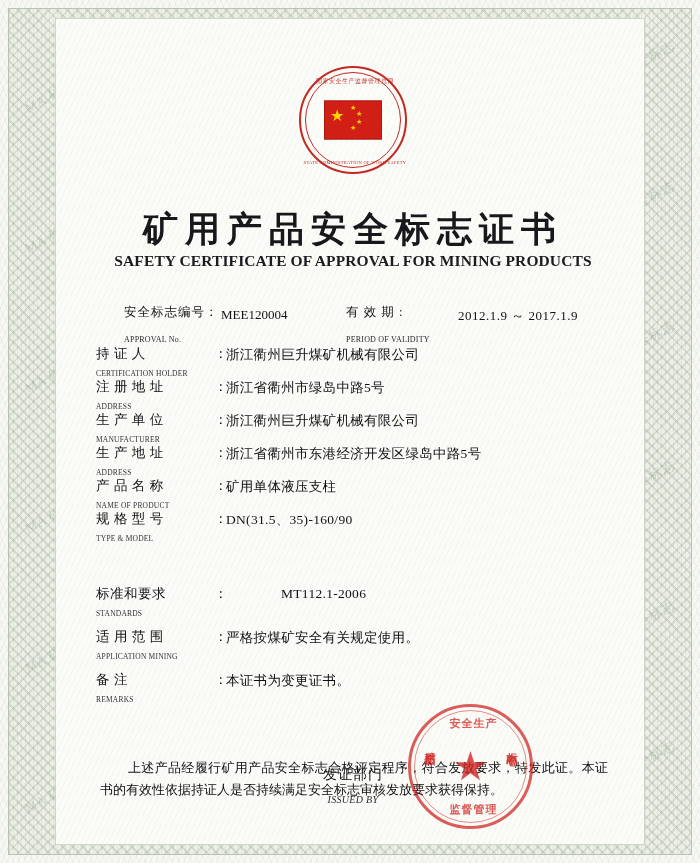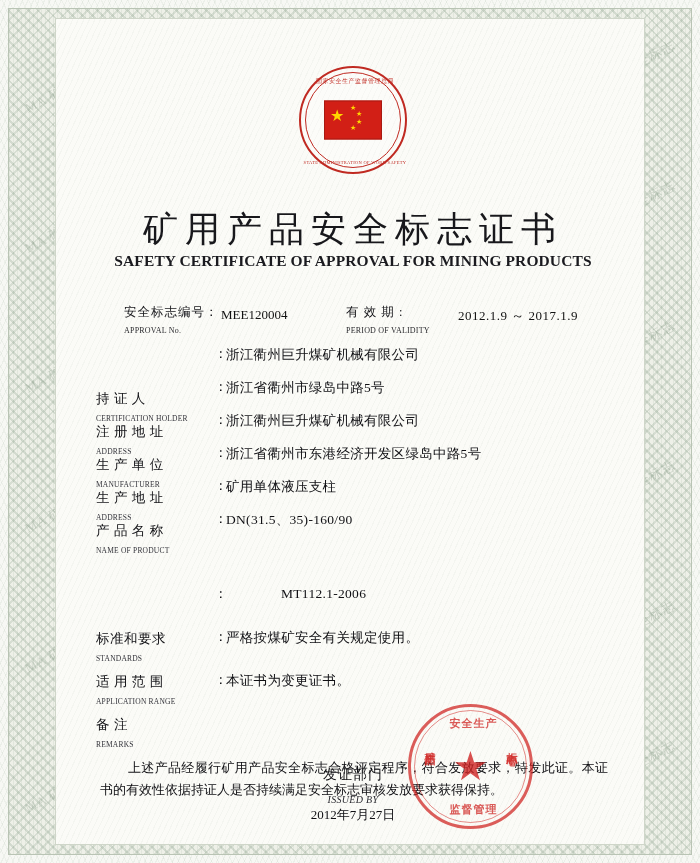--- a/index.html
+++ b/index.html
@@ -142,21 +142,21 @@
   
   .title-cn {
     position: absolute;
     top: 178px;
     left: 0;
     width: 530px;
     text-align: center;
     font-size: 35px;
     letter-spacing: 7px;
     color: #18181c;
-    font-weight: normal;
+    font-weight: bold;
     font-family: "Liberation Serif", serif;
   }
   .title-en {
     position: absolute;
     top: 224px;
     left: 0;
     width: 530px;
     text-align: center;
     font-size: 15.5px;
     font-weight: bold;
@@ -177,21 +177,21 @@
     font-size: 12.5px;
     color: #16161a;
     letter-spacing: 1px;
     display: block;
   }
   .lbl-en {
     font-size: 8px;
     color: #2a2a2e;
     letter-spacing: 0.2px;
     display: block;
-    margin-top: 5px;
+    margin-top: 14px;
   }
   .approval-no-label { left: 8px; top: 0; }
   .approval-no-value {
     position: absolute;
     left: 105px;
     top: 3px;
     font-size: 13px;
     font-family: "Liberation Serif", serif;
     color: #111;
   }
@@ -221,21 +221,20 @@
     position: absolute;
     left: 0;
     top: 0;
     width: 118px;
   }
   .field-label .cn {
     font-size: 13.5px;
     letter-spacing: 0.5px;
     color: #131317;
     white-space: nowrap;
-    margin-top: 45px;
   }
   .field-label .en {
     font-size: 7.5px;
     color: #33333a;
     letter-spacing: 0.2px;
     margin-top: 6px;
     white-space: nowrap;
     font-family: Liberation Serif, serif;
   }
   .colon {
@@ -435,39 +434,43 @@
       <div class="field-row">
         <div class="field-label">
           <div class="cn">产 品 名 称</div>
           <div class="en">NAME OF PRODUCT</div>
         </div>
         <div class="colon">：</div>
         <div class="field-value">矿用单体液压支柱</div>
       </div>
 
       <div class="field-row gap">
+        <div class="field-label">
+          <div class="cn">规 格 型 号</div>
+          <div class="en">TYPE &amp; MODEL</div>
+        </div>
         <div class="colon">：</div>
         <div class="field-value">DN(31.5、35)-160/90</div>
       </div>
 
       <div style="height:32px;"></div>
 
       <div class="field-row gap">
         <div class="field-label">
           <div class="cn">标准和要求</div>
           <div class="en">STANDARDS</div>
         </div>
         <div class="colon">：</div>
         <div class="field-value" style="left:140px;margin-left:45px;">MT112.1-2006</div>
       </div>
 
       <div class="field-row gap">
         <div class="field-label">
           <div class="cn">适 用 范 围</div>
-          <div class="en">APPLICATION RANGE</div>
+          <div class="en">APPLICATION MINING</div>
         </div>
         <div class="colon">：</div>
         <div class="field-value">严格按煤矿安全有关规定使用。</div>
       </div>
 
       <div class="field-row gap">
         <div class="field-label">
           <div class="cn">备 注</div>
           <div class="en">REMARKS</div>
         </div>
@@ -477,21 +480,20 @@
 
     </div>
 
     <div class="footer-para">上述产品经履行矿用产品安全标志合格评定程序，符合发放要求，特发此证。本证书的有效性依据持证人是否持续满足安全标志审核发放要求获得保持。</div>
 
     <div class="issued-by">
       <div class="cn">发证部门</div>
       <div class="en">ISSUED BY</div>
     </div>
 
-    <div class="issue-date">2012年7月27日</div>
 
     <div class="seal">
       <div class="seal-inner"></div>
       <div class="seal-text st-top">安全生产</div>
       <div class="seal-text st-left">矿用产品</div>
       <div class="seal-text st-right">标志中心</div>
       <div class="seal-text st-bottom">监督管理</div>
       <div class="seal-star">★</div>
     </div>
 

